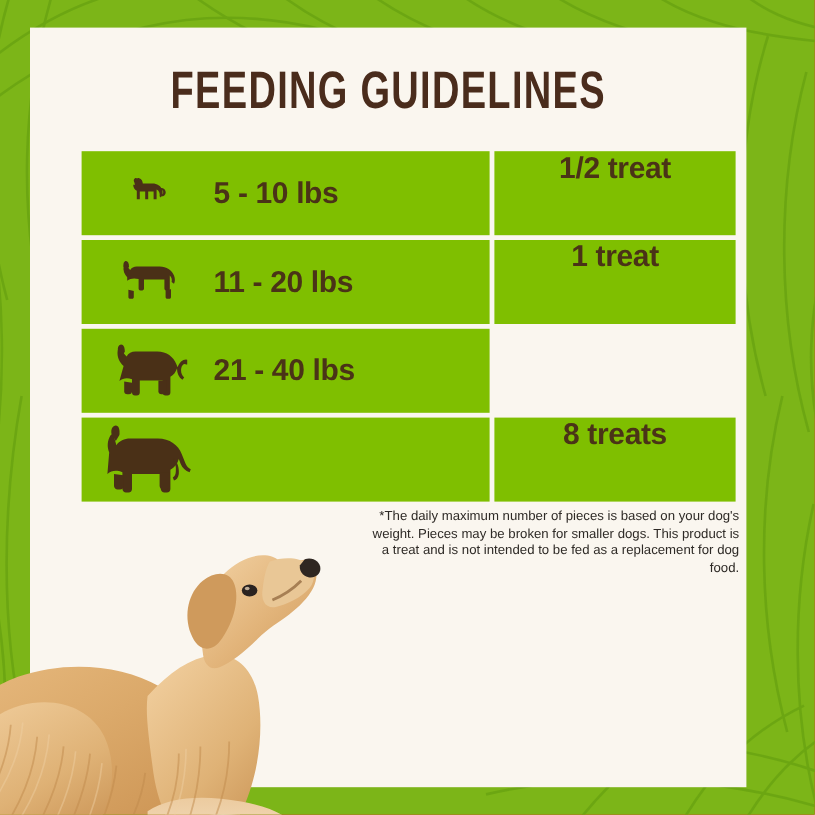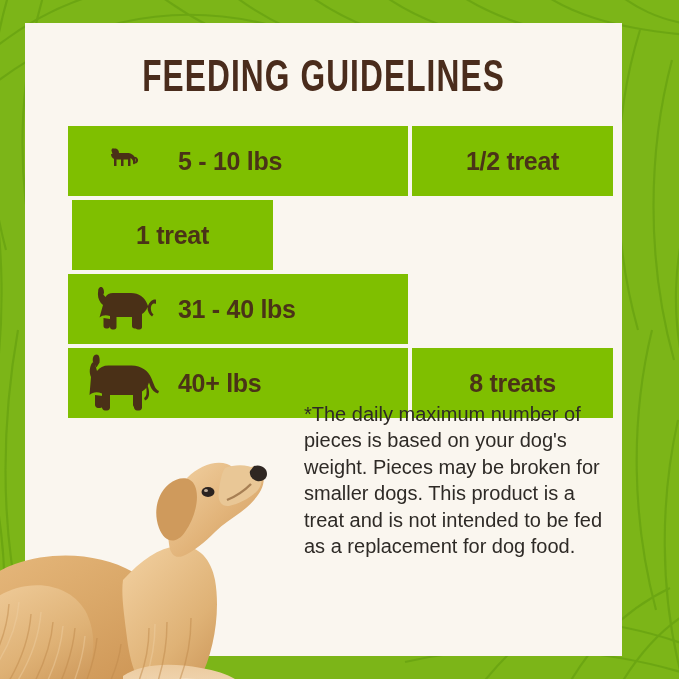--- a/index.html
+++ b/index.html
@@ -49,21 +49,21 @@
   .cell-left{
     width:340px;
     background:#7fbf00;
     display:flex;align-items:center;
     position:relative;
   }
   .cell-right{
     width:201px;
     margin-left:4px;
     background:#7fbf00;
-    display:flex;align-items:center;justify-content:center;
+    display:flex;justify-content:center;
   }
   .icon-wrap{
     width:110px;
     display:flex;align-items:center;justify-content:center;
     flex:none;
   }
   .icon-wrap svg{display:block;}
   .weight{
     flex:1;
     text-align:left;
@@ -74,25 +74,25 @@
     padding-right:16px;
   }
   .treat{
     color:#4a3317;
     font-size:25px;
     font-weight:bold;
     letter-spacing:-0.3px;
   }
   #disclaimer{
     position:absolute;
-    left:279px;top:378px;
+    left:279px;top:400px;
     width:312px;
-    text-align:left;
+    text-align:right;
     color:#2e2a26;
-    font-size:20px;
+    font-size:11px;
     line-height:1.32;
   }
   #dogphoto{
     position:absolute;
     left:-27px;bottom:-23px;
     width:330px;height:270px;
   }
   #dogphoto svg{display:block;width:330px;height:270px;}
 </style>
 </head>
@@ -148,55 +148,67 @@
             </svg>
           </span>
           <span class="weight">5 - 10 lbs</span>
         </div>
         <div class="cell-right">
           <span class="treat">1/2 treat</span>
         </div>
       </div>
 
       <div class="row">
+        <div class="cell-left">
+          <span class="icon-wrap">
+            <svg width="56" height="38" viewBox="0 0 112 76">
+              <g fill="#4a3017">
+                <path d="M22 30 c-5,-5 -7,-12 -6,-18 c0,-3 2,-4 4,-2 l7,8 c2,-4 6,-6 11,-6 l38,0 c12,0 20,6 24,15 c2,5 2,10 0,14 l-4,-3 c1,-4 0,-8 -3,-11 l0,22 c0,2 -1,3 -3,3 l-3,0 c-2,0 -3,-1 -3,-3 l0,-15 l-34,0 l0,15 c0,2 -1,3 -3,3 l-3,0 c-2,0 -3,-1 -3,-3 l0,-16 c-8,-2 -14,-1 -19,3 z"></path>
+                <path d="M16 12 c-1,-5 1,-9 4,-9 c3,0 5,4 5,9 l-3,7 z"></path>
+                <path d="M33 53 l0,10 c0,2 -1,3 -3,3 l-3,0 c-2,0 -3,-1 -3,-3 l0,-12 z"></path>
+                <path d="M95 50 l0,13 c0,2 -1,3 -3,3 l-3,0 c-2,0 -3,-1 -3,-3 l0,-13 z"></path>
+              </g>
+            </svg>
+          </span>
+          <span class="weight">11 - 20 lbs</span>
+        </div>
         <div class="cell-right">
           <span class="treat">1 treat</span>
         </div>
       </div>
 
       <div class="row">
         <div class="cell-left">
           <span class="icon-wrap">
             <svg width="66" height="48" viewBox="0 0 132 96">
               <g fill="#4a3017">
                 <path d="M26 40 c-7,-6 -11,-15 -10,-24 c0,-4 3,-5 6,-2 l9,10 c3,-5 8,-8 15,-8 l36,0 c16,0 27,9 32,21 l2,5 c3,-8 8,-13 14,-13 c4,0 6,3 5,6 c-1,3 -4,3 -6,2 c-3,-1 -6,2 -7,7 c-1,6 1,12 5,15 l-3,4 c-6,-4 -9,-11 -9,-19 c-2,6 -6,11 -11,14 l0,26 c0,3 -2,5 -5,5 l-3,0 c-3,0 -5,-2 -5,-5 l0,-20 l-38,0 l0,20 c0,3 -2,5 -5,5 l-3,0 c-3,0 -5,-2 -5,-5 l0,-22 c-8,-3 -15,-2 -21,3 z"></path>
                 <path d="M17 16 c-2,-7 1,-12 5,-12 c4,0 6,5 6,12 l-4,8 z"></path>
                 <path d="M40 68 l0,14 c0,3 -2,5 -5,5 l-3,0 c-3,0 -5,-2 -5,-5 l0,-16 z"></path>
                 <path d="M97 64 l0,18 c0,3 -2,5 -5,5 l-3,0 c-3,0 -5,-2 -5,-5 l0,-18 z"></path>
               </g>
             </svg>
           </span>
-          <span class="weight">31 - 40 lbs</span>
+          <span class="weight">21 - 40 lbs</span>
         </div>
       </div>
 
       <div class="row">
         <div class="cell-left">
           <span class="icon-wrap">
             <svg width="82" height="58" viewBox="0 0 164 116">
               <g fill="#4a3017">
                 <path d="M18 46 c-4,-9 -3,-20 2,-28 c2,-3 5,-2 6,2 l4,14 c5,-7 13,-11 23,-11 l46,0 c20,0 34,11 40,26 l6,15 c2,5 5,8 9,10 l-2,5 c-7,-2 -12,-7 -15,-14 l-3,-8 c-2,8 -7,14 -14,18 l0,32 c0,3 -2,6 -6,6 l-4,0 c-3,0 -6,-3 -6,-6 l0,-25 l-48,0 l0,25 c0,3 -2,6 -6,6 l-4,0 c-3,0 -6,-3 -6,-6 l0,-28 c-10,-4 -18,-3 -25,3 z"></path>
                 <path d="M22 16 c-2,-9 2,-15 7,-15 c5,0 7,7 6,16 l-6,10 z"></path>
                 <path d="M42 84 l0,18 c0,3 -2,6 -6,6 l-4,0 c-3,0 -6,-3 -6,-6 l0,-20 z"></path>
                 <path d="M118 80 l0,22 c0,3 -2,6 -6,6 l-4,0 c-3,0 -6,-3 -6,-6 l0,-22 z"></path>
                 <path d="M126 56 c6,6 9,16 8,26 c-1,6 -4,10 -8,11 l-2,-5 c3,-2 5,-5 5,-10 c1,-8 -1,-15 -5,-20 z"></path>
               </g>
             </svg>
           </span>
-          <span class="weight">40+ lbs</span>
         </div>
         <div class="cell-right">
           <span class="treat">8 treats</span>
         </div>
       </div>
 
     </div>
 
     <div id="disclaimer">*The daily maximum number of pieces is based on your dog's weight. Pieces may be broken for smaller dogs. This product is a treat and is not intended to be fed as a replacement for dog food.</div>
 

